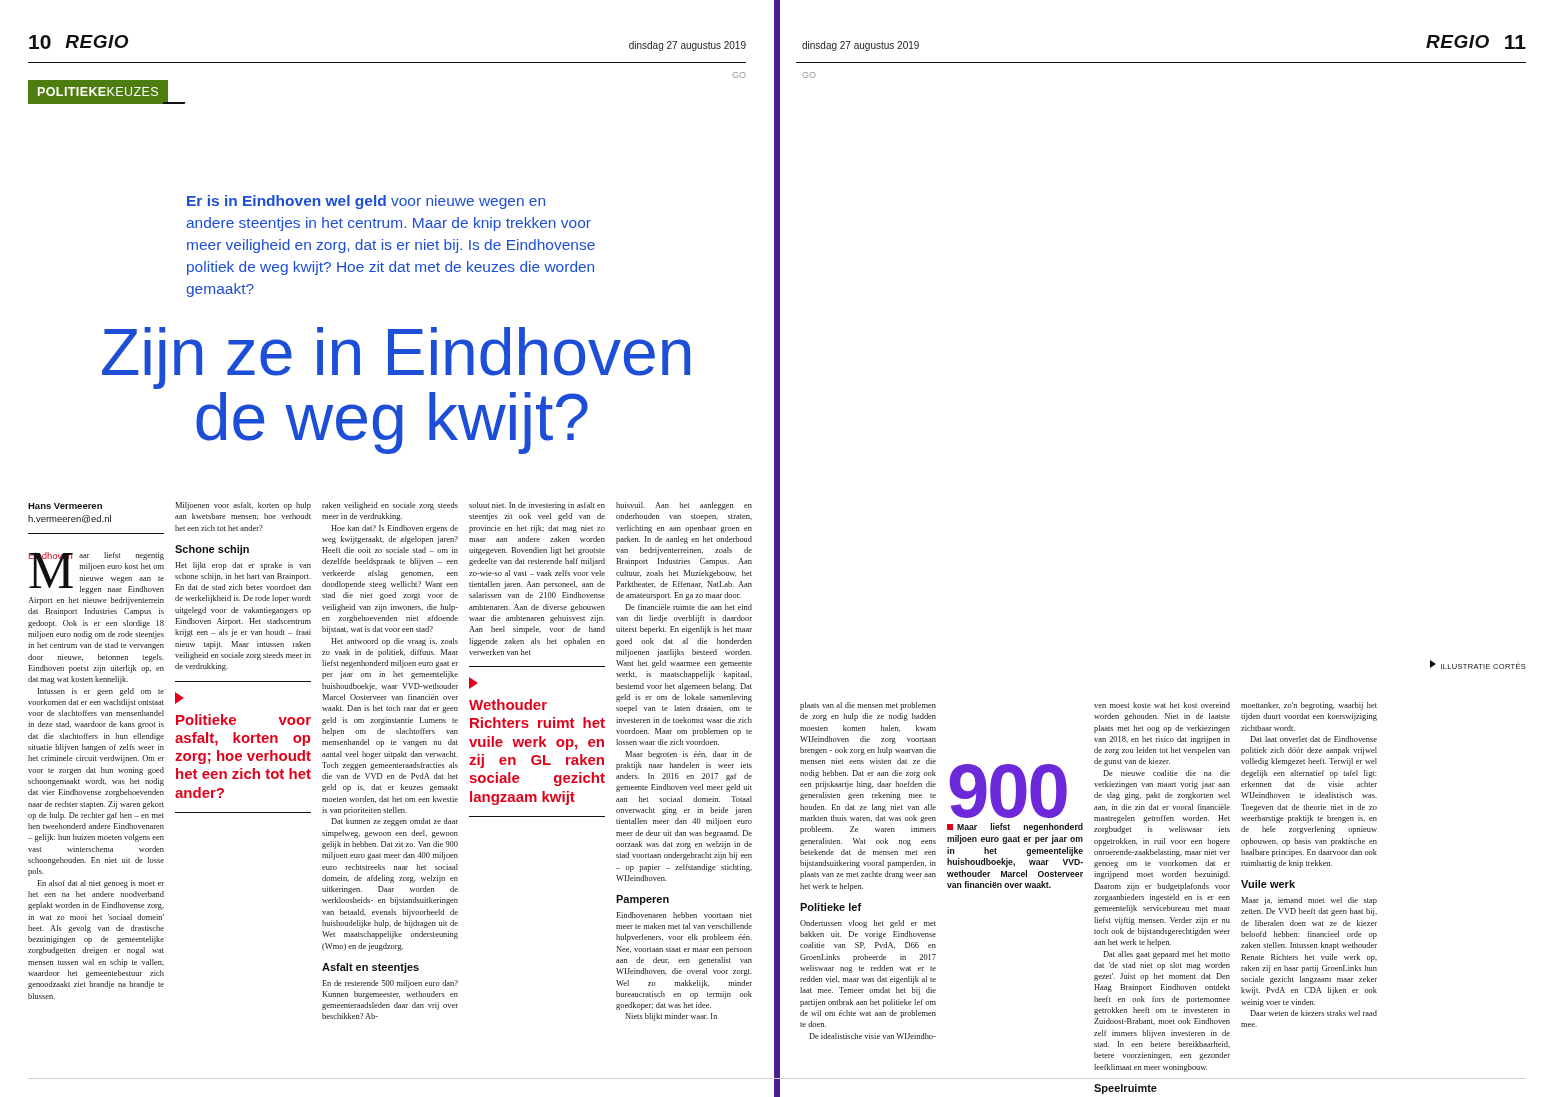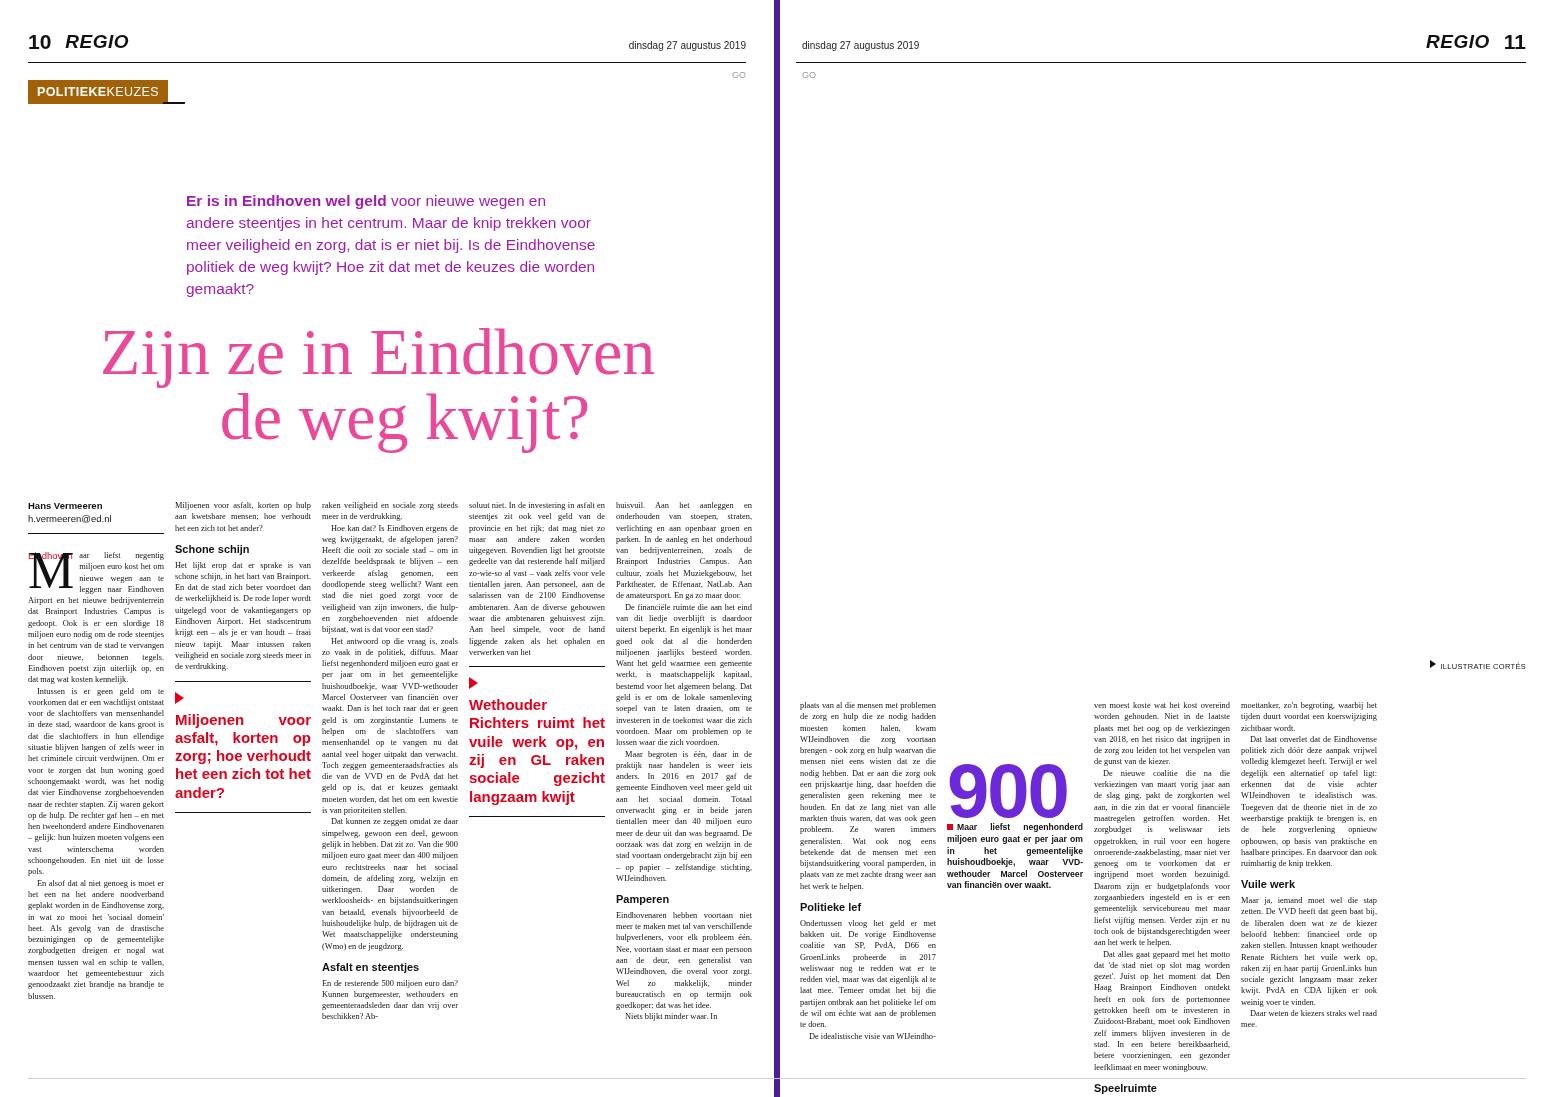--- a/index.html
+++ b/index.html
@@ -9,26 +9,26 @@
   .sheet{position:relative;width:777px;height:1097px;background:#fff;}
   .sheet.left{border-right:6px solid #4c1d95;}
   
   .pagenum{font-family:"Liberation Sans", sans-serif;font-weight:bold;font-size:21px;color:#111;}
   .section{font-family:"Liberation Sans", sans-serif;font-weight:bold;font-size:19px;color:#111;letter-spacing:.5px;font-style:italic;}
   .hdr-left{position:absolute;left:28px;top:30px;display:flex;align-items:center;gap:14px;}
   .hdr-right{position:absolute;right:28px;top:30px;display:flex;align-items:center;gap:14px;}
   .dateline{position:absolute;top:40px;font-family:"Liberation Sans", sans-serif;font-size:10px;color:#222;}
   .rule{position:absolute;height:1px;background:#111;}
   .kicker{position:absolute;left:28px;top:80px;display:flex;align-items:flex-end;}
-  .kicker .box{background:#a16207;color:#fff;font-family:"Liberation Sans", sans-serif;font-weight:bold;font-size:12.5px;padding:5px 9px 5px 9px;letter-spacing:.4px;}
+  .kicker .box{background:#4d7c0f;color:#fff;font-family:"Liberation Sans", sans-serif;font-weight:bold;font-size:12.5px;padding:5px 9px 5px 9px;letter-spacing:.4px;}
   .kicker .box .light{font-weight:normal;}
   .kicker .tail{width:22px;height:22px;border-bottom:2px solid #111;transform:skewX(-20deg);margin-left:-1px;}
-  .intro{position:absolute;left:186px;top:190px;width:410px;font-family:"Liberation Sans", sans-serif;font-size:15.5px;line-height:1.42;color:#a21caf;}
+  .intro{position:absolute;left:186px;top:190px;width:410px;font-family:"Liberation Sans", sans-serif;font-size:15.5px;line-height:1.42;color:#1d4ed8;}
   .intro b{font-weight:bold;}
-  .headline{position:absolute;left:60px;top:320px;width:700px;text-align:right;font-size:66px;line-height:0.98;color:#ec4899;font-family:Liberation Serif, serif;}
+  .headline{position:absolute;left:60px;top:320px;width:700px;text-align:right;font-size:66px;line-height:0.98;color:#1d4ed8;font-family:Liberation Sans, sans-serif;}
   .headline .l1{display:block;text-align:left;padding-left:40px;}
   .headline .l2{display:block;text-align:right;padding-right:170px;}
   .byline{position:absolute;left:28px;top:500px;width:136px;font-family:"Liberation Sans", sans-serif;font-size:9.5px;line-height:1.35;color:#111;}
   .byline .name{font-weight:bold;}
   .byline .place{color:#e2001a;font-weight:normal;margin-top:7px;padding-top:16px;border-top:1px solid #111;}
   .cols{position:absolute;font-family:"Liberation Serif", serif;font-size:8.4px;line-height:1.345;color:#111;text-align:justify;}
   .col{position:absolute;top:0;width:136px;}
   .col p{margin:0 0 0 0;text-indent:9px;}
   .col p.first{text-indent:0;}
   .dropcap{float:left;font-size:52px;line-height:38px;font-weight:normal;padding:2px 5px 0 0;font-family:"Liberation Serif", serif;}
@@ -88,21 +88,21 @@
           <p>En alsof dat al niet genoeg is moet er het een na het andere noodverband geplakt worden in de Eindhovense zorg, in wat zo mooi het 'sociaal domein' heet. Als gevolg van de drastische bezuinigingen op de gemeentelijke zorgbudgetten dreigen er nogal wat mensen tussen wal en schip te vallen, waardoor het gemeentebestuur zich genoodzaakt ziet brandje na brandje te blussen.</p>
         </div>
 
         <div class="col" style="left:147px;">
           <p class="first">Miljoenen voor asfalt, korten op hulp aan kwetsbare mensen; hoe verhoudt het een zich tot het ander?</p>
           <div class="subhead">Schone schijn</div>
           <p class="first">Het lijkt erop dat er sprake is van schone schijn, in het hart van Brainport. En dat de stad zich beter voordoet dan de werkelijkheid is. De rode loper wordt uitgelegd voor de vakantiegangers op Eindhoven Airport. Het stadscentrum krijgt een – als je er van houdt – fraai nieuw tapijt. Maar intussen raken veiligheid en sociale zorg steeds meer in de verdrukking.</p>
           <div class="hairline"></div>
           <div class="pull">
             <span class="arrow"></span>
-            <span>Miljoenen voor asfalt, korten op zorg; hoe verhoudt het een zich tot het ander?</span>
+            <span>Politieke voor asfalt, korten op zorg; hoe verhoudt het een zich tot het ander?</span>
           </div>
           <div class="hairline"></div>
         </div>
 
         <div class="col" style="left:294px;">
           <p class="first">raken veiligheid en sociale zorg steeds meer in de verdrukking.</p>
           <p>Hoe kan dat? Is Eindhoven ergens de weg kwijtgeraakt, de afgelopen jaren? Heeft die ooit zo sociale stad – om in dezelfde beeldspraak te blijven – een verkeerde afslag genomen, een doodlopende steeg wellicht? Want een stad die niet goed zorgt voor de veiligheid van zijn inwoners, die hulp- en zorgbehoevenden niet afdoende bijstaat, wat is dat voor een stad?</p>
           <p>Het antwoord op die vraag is, zoals zo vaak in de politiek, diffuus. Maar liefst negenhonderd miljoen euro gaat er per jaar om in het gemeentelijke huishoudboekje, waar VVD-wethouder Marcel Oosterveer van financiën over waakt. Dan is het toch raar dat er geen geld is om zorginstantie Lumens te helpen om de slachtoffers van mensenhandel op te vangen nu dat aantal veel hoger uitpakt dan verwacht. Toch zeggen gemeenteraadsfracties als die van de VVD en de PvdA dat het geld op is, dat er keuzes gemaakt moeten worden, dat het om een kwestie is van prioriteiten stellen.</p>
           <p>Dat kunnen ze zeggen omdat ze daar simpelweg, gewoon een deel, gewoon gelijk in hebben. Dat zit zo. Van die 900 miljoen euro gaat meer dan 400 miljoen euro rechtstreeks naar het sociaal domein, de afdeling zorg, welzijn en uitkeringen. Daar worden de werkloosheids- en bijstandsuitkeringen van betaald, evenals bijvoorbeeld de huishoudelijke hulp, de bijdragen uit de Wet maatschappelijke ondersteuning (Wmo) en de jeugdzorg.</p>
           <div class="subhead">Asfalt en steentjes</div>

